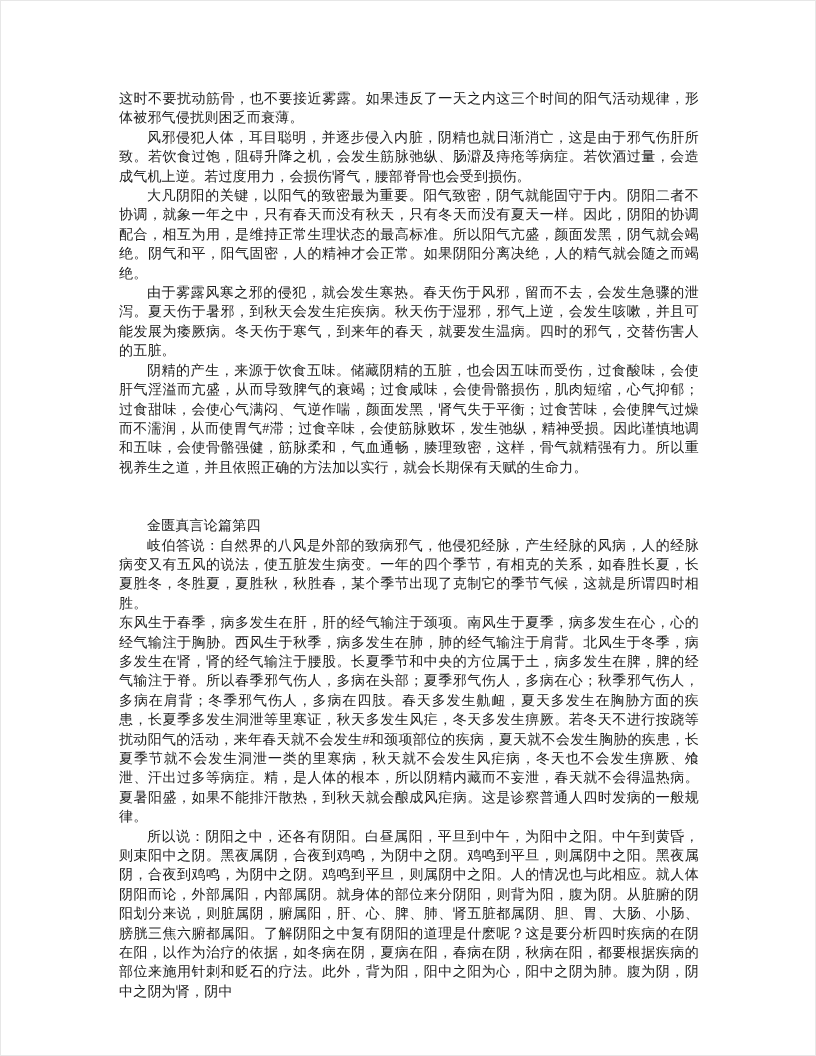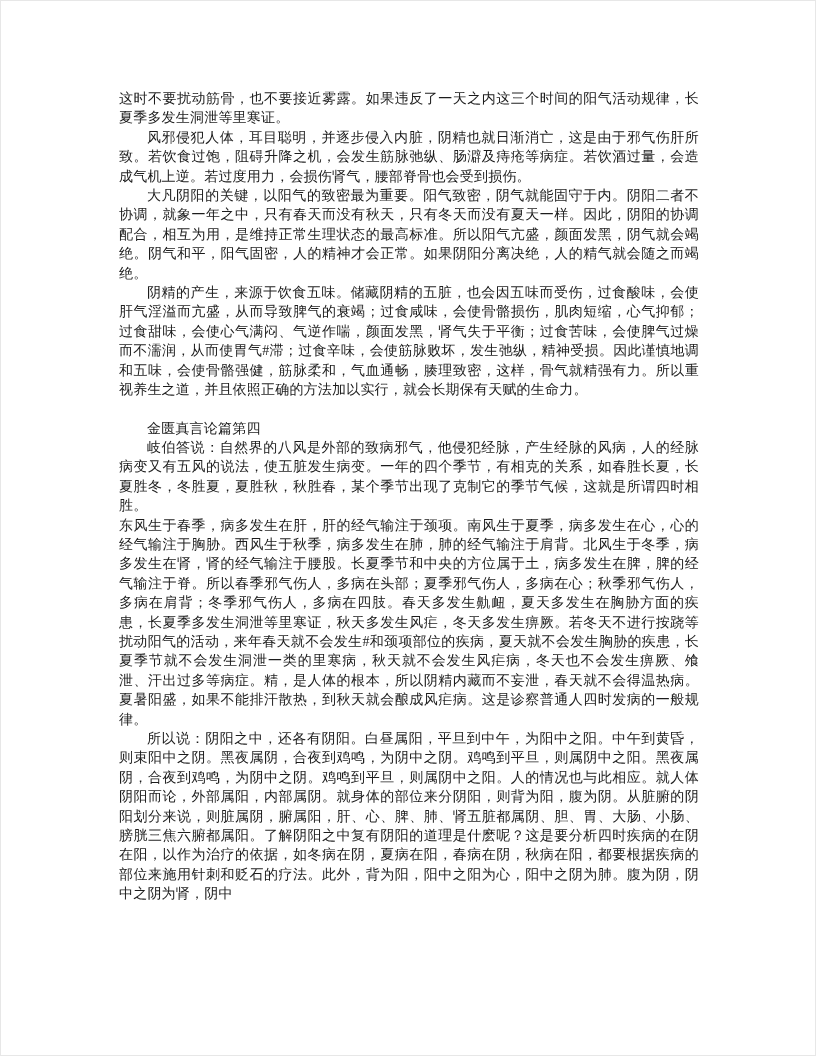--- a/index.html
+++ b/index.html
@@ -30,30 +30,31 @@
     word-break: break-all;
   }
   .para {
     margin: 0;
     padding: 0;
   }
   .indent {
     text-indent: 2em;
   }
   .section-title {
-    margin-top: 19px; 
+    margin-top: 39px; 
   }
 </style>
 </head>
 <body>
 
 <div class="canvas">
   <main class="page">
-    <p class="para">这时不要扰动筋骨，也不要接近雾露。如果违反了一天之内这三个时间的阳气活动规律，长夏季多发生洞泄等里寒证。</p>
+    <p class="para">这时不要扰动筋骨，也不要接近雾露。如果违反了一天之内这三个时间的阳气活动规律，形体被邪气侵扰则困乏而衰薄。</p>
     <p class="para indent">风邪侵犯人体，耳目聪明，并逐步侵入内脏，阴精也就日渐消亡，这是由于邪气伤肝所致。若饮食过饱，阻碍升降之机，会发生筋脉弛纵、肠澼及痔疮等病症。若饮酒过量，会造成气机上逆。若过度用力，会损伤肾气，腰部脊骨也会受到损伤。</p>
     <p class="para indent">大凡阴阳的关键，以阳气的致密最为重要。阳气致密，阴气就能固守于内。阴阳二者不协调，就象一年之中，只有春天而没有秋天，只有冬天而没有夏天一样。因此，阴阳的协调配合，相互为用，是维持正常生理状态的最高标准。所以阳气亢盛，颜面发黑，阴气就会竭绝。阴气和平，阳气固密，人的精神才会正常。如果阴阳分离决绝，人的精气就会随之而竭绝。</p>
+    <p class="para indent">由于雾露风寒之邪的侵犯，就会发生寒热。春天伤于风邪，留而不去，会发生急骤的泄泻。夏天伤于暑邪，到秋天会发生疟疾病。秋天伤于湿邪，邪气上逆，会发生咳嗽，并且可能发展为痿厥病。冬天伤于寒气，到来年的春天，就要发生温病。四时的邪气，交替伤害人的五脏。</p>
     <p class="para indent">阴精的产生，来源于饮食五味。储藏阴精的五脏，也会因五味而受伤，过食酸味，会使肝气淫溢而亢盛，从而导致脾气的衰竭；过食咸味，会使骨骼损伤，肌肉短缩，心气抑郁；过食甜味，会使心气满闷、气逆作喘，颜面发黑，肾气失于平衡；过食苦味，会使脾气过燥而不濡润，从而使胃气#滞；过食辛味，会使筋脉败坏，发生弛纵，精神受损。因此谨慎地调和五味，会使骨骼强健，筋脉柔和，气血通畅，腠理致密，这样，骨气就精强有力。所以重视养生之道，并且依照正确的方法加以实行，就会长期保有天赋的生命力。</p>
     <p class="para indent section-title">金匮真言论篇第四</p>
     <p class="para indent">岐伯答说：自然界的八风是外部的致病邪气，他侵犯经脉，产生经脉的风病，人的经脉病变又有五风的说法，使五脏发生病变。一年的四个季节，有相克的关系，如春胜长夏，长夏胜冬，冬胜夏，夏胜秋，秋胜春，某个季节出现了克制它的季节气候，这就是所谓四时相胜。</p>
     <p class="para">东风生于春季，病多发生在肝，肝的经气输注于颈项。南风生于夏季，病多发生在心，心的经气输注于胸胁。西风生于秋季，病多发生在肺，肺的经气输注于肩背。北风生于冬季，病多发生在肾，肾的经气输注于腰股。长夏季节和中央的方位属于土，病多发生在脾，脾的经气输注于脊。所以春季邪气伤人，多病在头部；夏季邪气伤人，多病在心；秋季邪气伤人，多病在肩背；冬季邪气伤人，多病在四肢。春天多发生鼽衄，夏天多发生在胸胁方面的疾患，长夏季多发生洞泄等里寒证，秋天多发生风疟，冬天多发生痹厥。若冬天不进行按跷等扰动阳气的活动，来年春天就不会发生#和颈项部位的疾病，夏天就不会发生胸胁的疾患，长夏季节就不会发生洞泄一类的里寒病，秋天就不会发生风疟病，冬天也不会发生痹厥、飧泄、汗出过多等病症。精，是人体的根本，所以阴精内藏而不妄泄，春天就不会得温热病。夏暑阳盛，如果不能排汗散热，到秋天就会酿成风疟病。这是诊察普通人四时发病的一般规律。</p>
     <p class="para indent">所以说：阴阳之中，还各有阴阳。白昼属阳，平旦到中午，为阳中之阳。中午到黄昏，则束阳中之阴。黑夜属阴，合夜到鸡鸣，为阴中之阴。鸡鸣到平旦，则属阴中之阳。黑夜属阴，合夜到鸡鸣，为阴中之阴。鸡鸣到平旦，则属阴中之阳。人的情况也与此相应。就人体阴阳而论，外部属阳，内部属阴。就身体的部位来分阴阳，则背为阳，腹为阴。从脏腑的阴阳划分来说，则脏属阴，腑属阳，肝、心、脾、肺、肾五脏都属阴、胆、胃、大肠、小肠、膀胱三焦六腑都属阳。了解阴阳之中复有阴阳的道理是什麽呢？这是要分析四时疾病的在阴在阳，以作为治疗的依据，如冬病在阴，夏病在阳，春病在阴，秋病在阳，都要根据疾病的部位来施用针刺和贬石的疗法。此外，背为阳，阳中之阳为心，阳中之阴为肺。腹为阴，阴中之阴为肾，阴中</p>
   </main>
 </div>
 
 </body></html>

